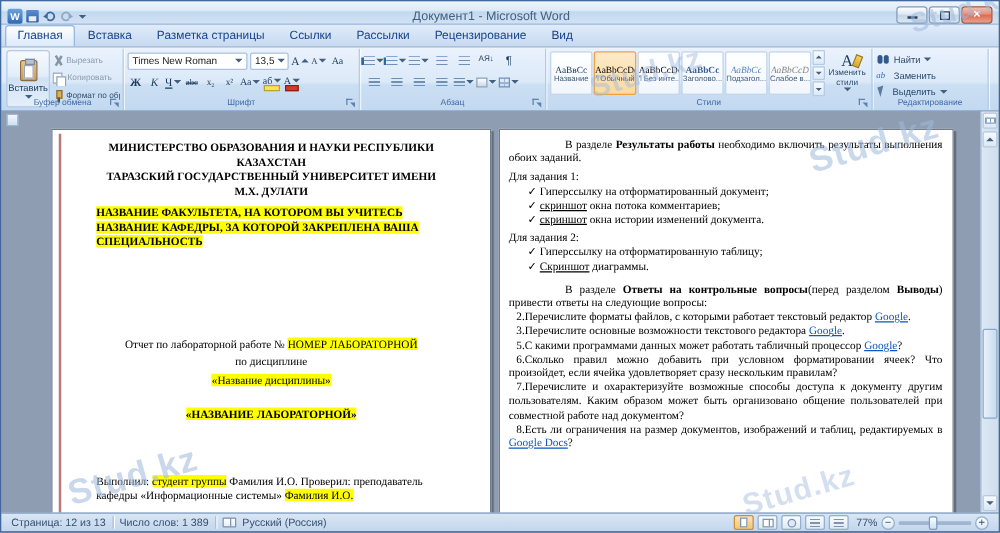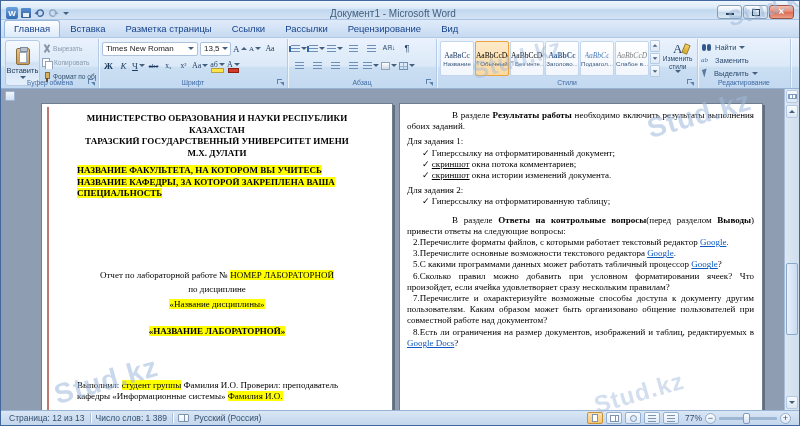--- a/index.html
+++ b/index.html
@@ -461,20 +461,21 @@
 
   <div class="page pright">
     <div class="rp">
         <div class="rp-body"><span>В разделе </span><span class="b">Результаты работы</span><span> необходимо включить результаты выполнения обоих заданий.</span></div>
         <div class="rp-plain" style="margin-top: 4px;"><span>Для задания 1:</span></div>
         <div class="rp-check"><span class="ck">✓ </span><span>Гиперссылку на отформатированный документ;</span></div>
         <div class="rp-check"><span class="ck">✓ </span><span class="u">скриншот</span><span> окна потока комментариев;</span></div>
         <div class="rp-check"><span class="ck">✓ </span><span class="u">скриншот</span><span> окна истории изменений документа.</span></div>
         <div class="rp-plain" style="margin-top: 4px;"><span>Для задания 2:</span></div>
         <div class="rp-check"><span class="ck">✓ </span><span>Гиперссылку на отформатированную таблицу;</span></div>
+        <div class="rp-check"><span class="ck">✓ </span><span class="u">Скриншот</span><span> диаграммы.</span></div>
         <div class="rp-body" style="margin-top: 7px;"><span>В разделе </span><span class="b">Ответы на контрольные вопросы</span><span>(перед разделом </span><span class="b">Выводы</span><span>) привести ответы на следующие вопросы:</span></div>
         <div class="rp-num"><span class="num">2.</span><span>Перечислите форматы файлов, с которыми работает текстовый редактор </span><span class="lk">Google</span><span>.</span></div>
         <div class="rp-num"><span class="num">3.</span><span>Перечислите основные возможности текстового редактора </span><span class="lk">Google</span><span>.</span></div>
         <div class="rp-num"><span class="num">5.</span><span>С какими программами данных может работать табличный процессор </span><span class="lk">Google</span><span>?</span></div>
         <div class="rp-num"><span class="num">6.</span><span>Сколько правил можно добавить при условном форматировании ячеек? Что произойдет, если ячейка удовлетворяет сразу нескольким правилам?</span></div>
         <div class="rp-num"><span class="num">7.</span><span>Перечислите и охарактеризуйте возможные способы доступа к документу другим пользователям. Каким образом может быть организовано общение пользователей при совместной работе над документом?</span></div>
         <div class="rp-num"><span class="num">8.</span><span>Есть ли ограничения на размер документов, изображений и таблиц, редактируемых в </span><span class="lk">Google Docs</span><span>?</span></div>
       </div>
   </div>
 

